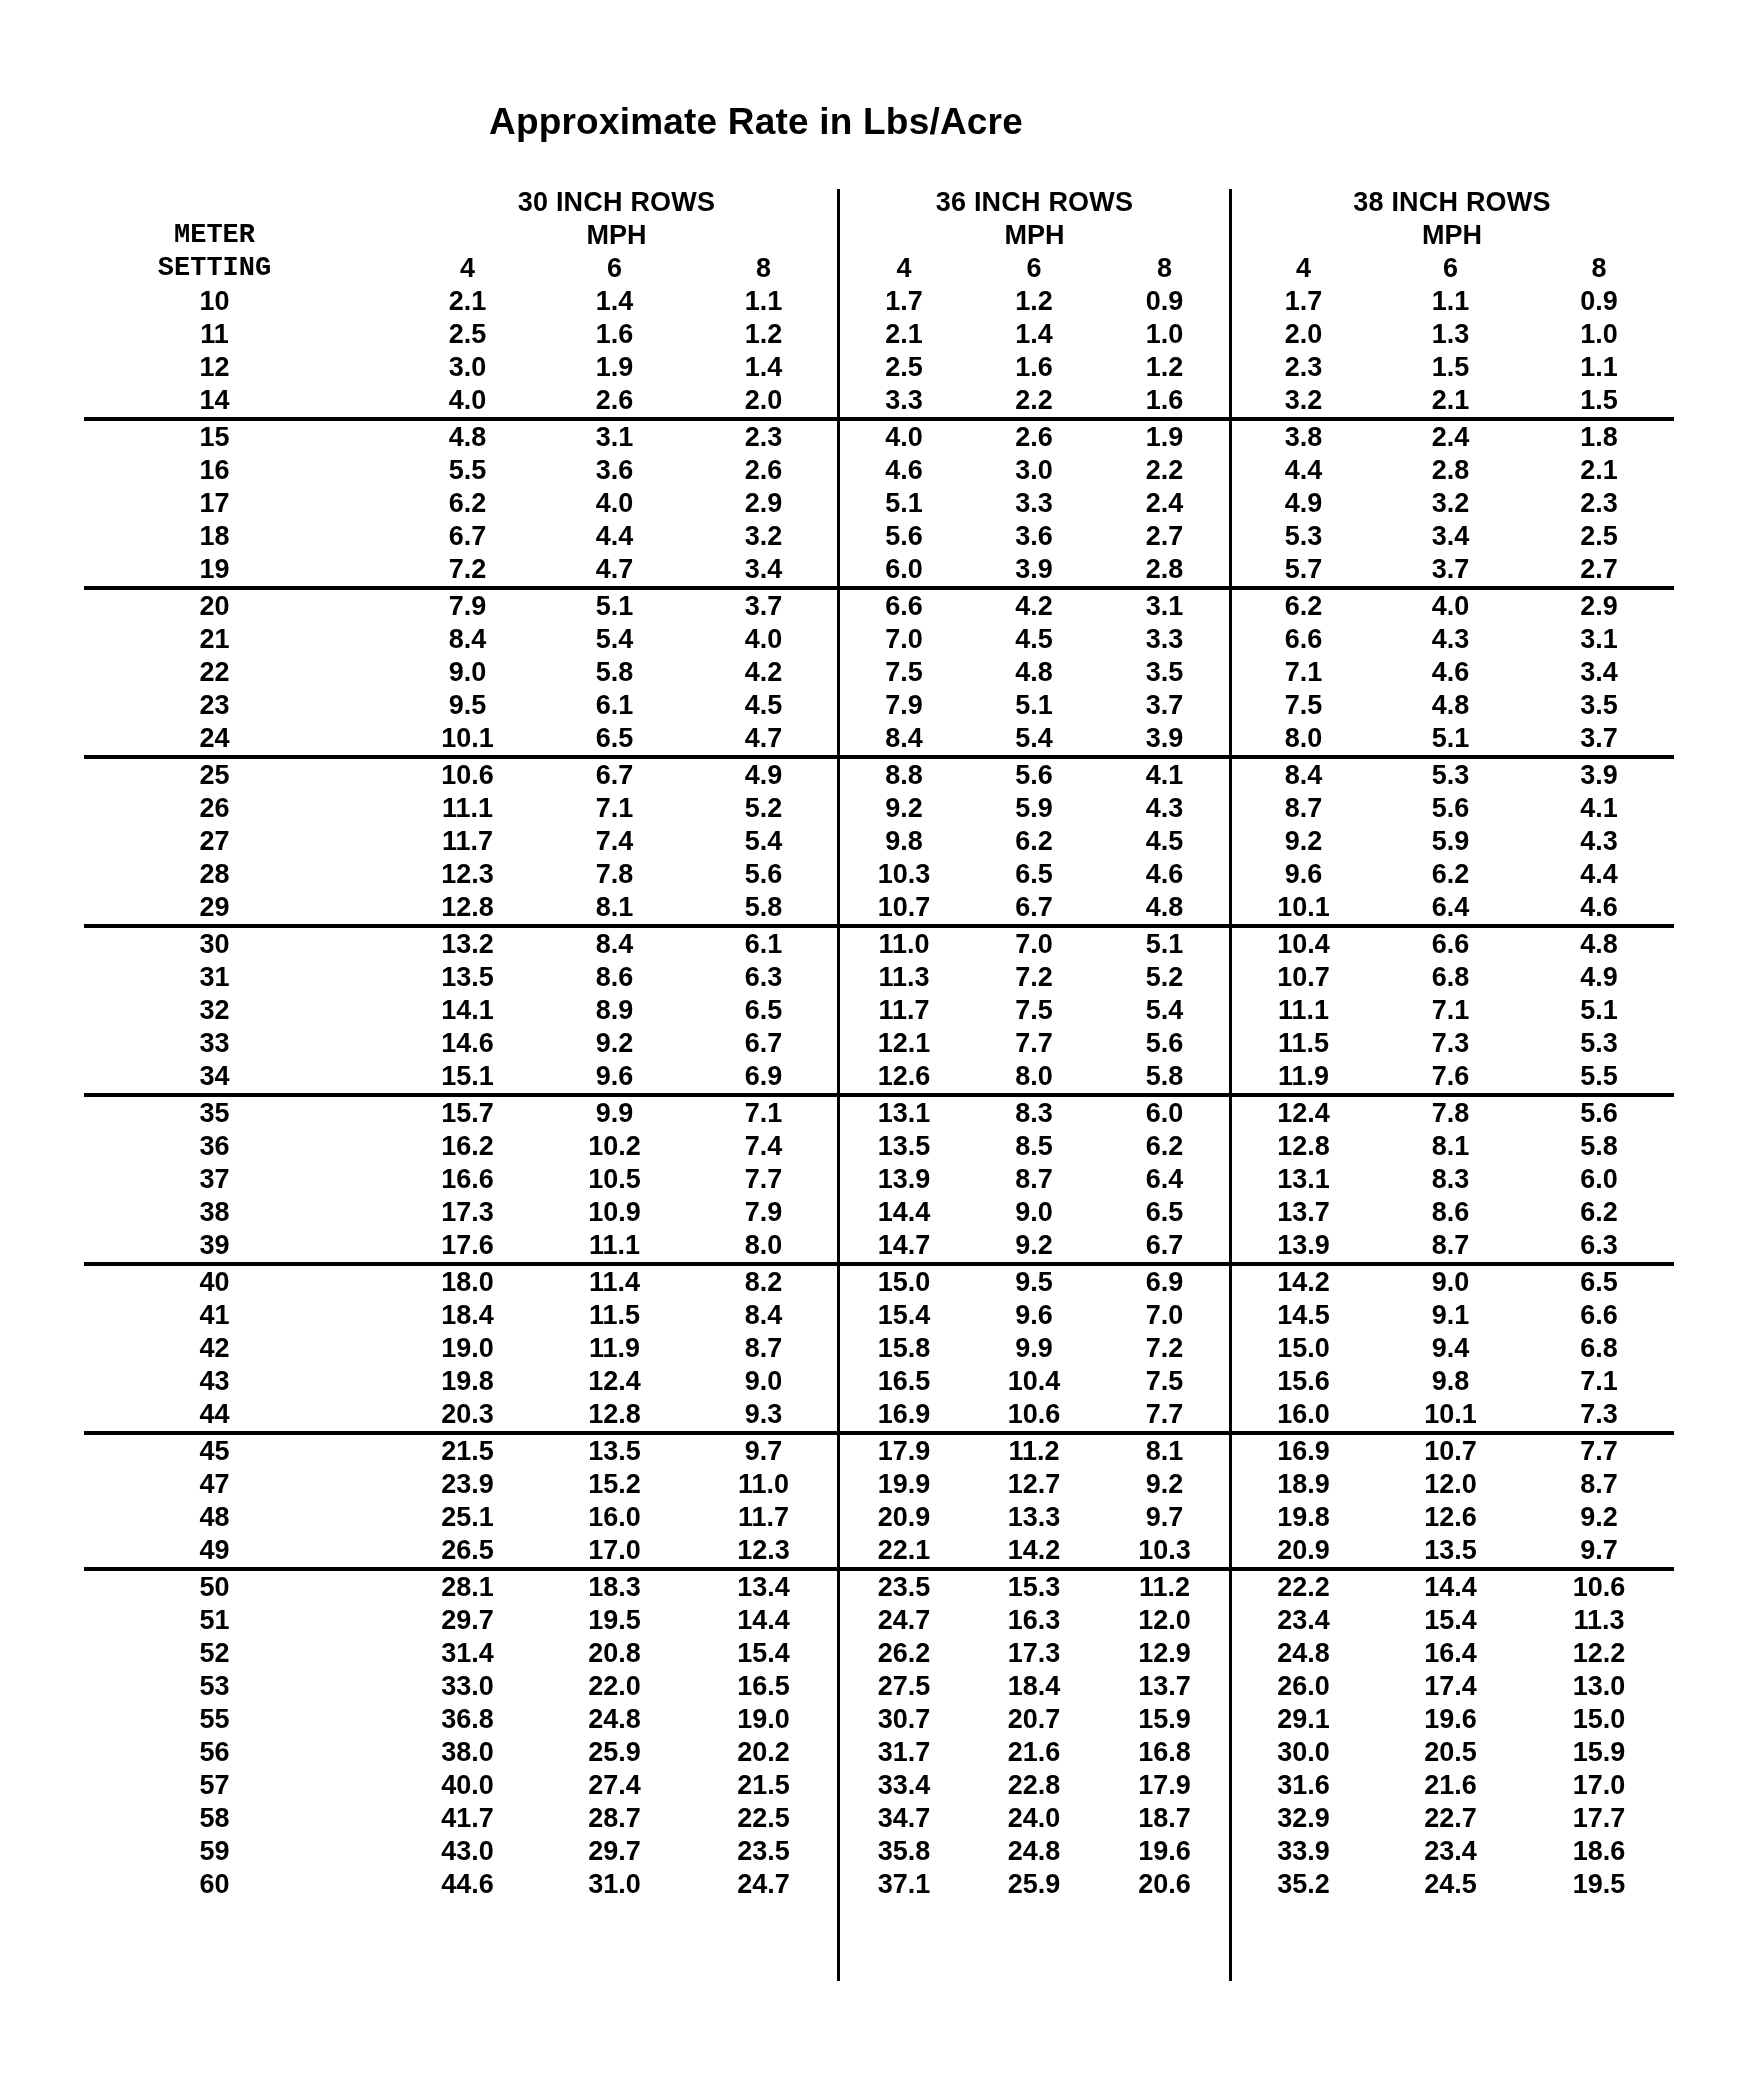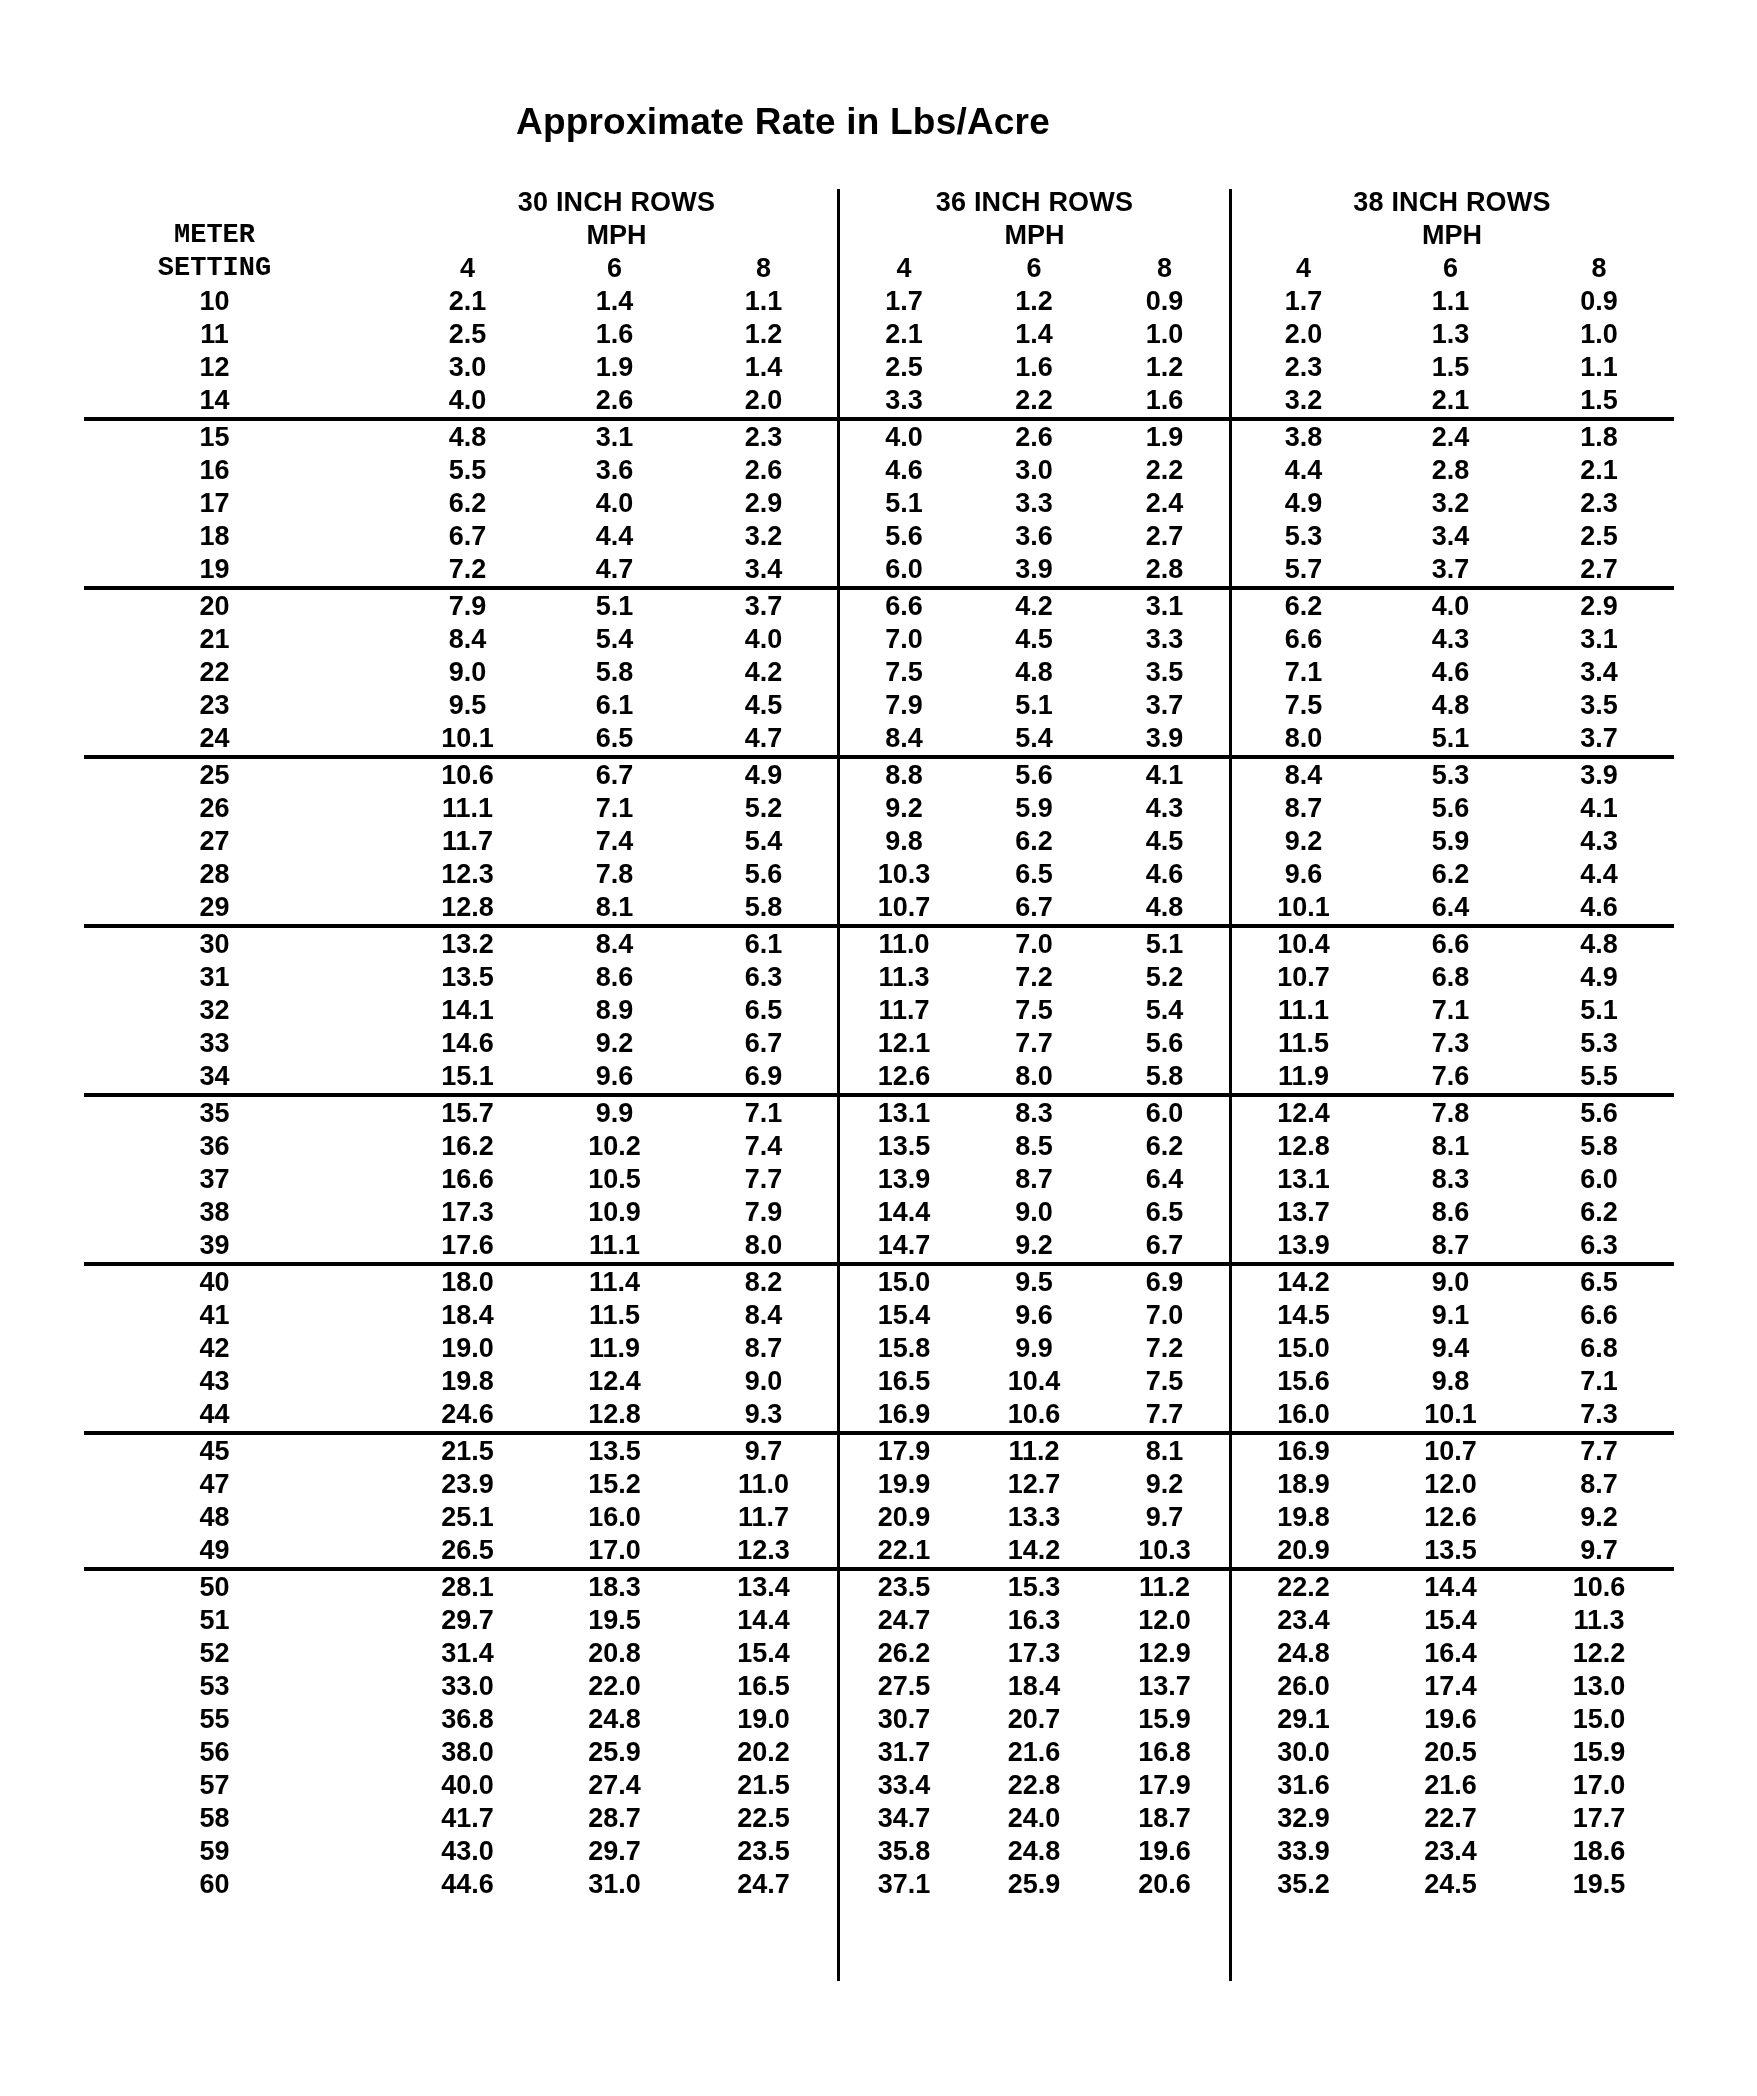--- a/index.html
+++ b/index.html
@@ -25,21 +25,20 @@
   
   .title {
     position: absolute;
     top: 101px;
     left: 0;
     width: 1512px;
     text-align: center;
     font-size: 37px;
     font-weight: bold;
     letter-spacing: 0.2px;
-    padding-left: 27px;
   }
 
   
   .table {
     position: absolute;
     top: 186px;
     left: 84px;
     width: 1588px;
   }
 
@@ -592,21 +591,21 @@
             <td>16.5</td>
             <td>10.4</td>
             <td>7.5</td>
             <td>15.6</td>
             <td>9.8</td>
             <td>7.1</td>
           </tr>
           <tr class="datarow rule">
             <td class="meter-cell">44</td>
             <td class="spacer-cell"></td>
-            <td>24.6</td>
+            <td>20.3</td>
             <td>12.8</td>
             <td>9.3</td>
             <td>16.9</td>
             <td>10.6</td>
             <td>7.7</td>
             <td>16.0</td>
             <td>10.1</td>
             <td>7.3</td>
           </tr>
           <tr class="datarow">

